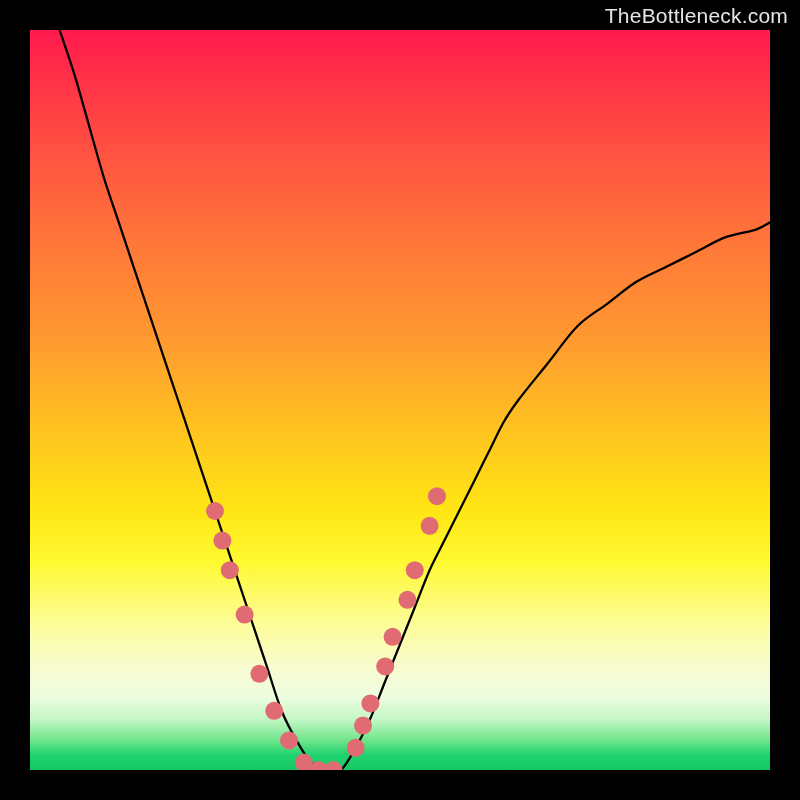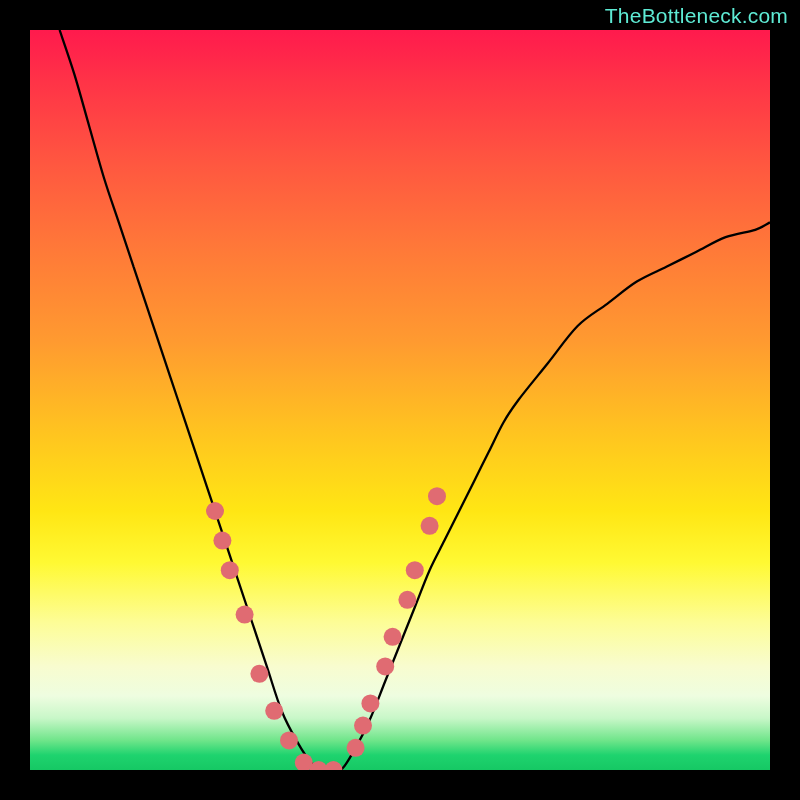--- a/index.html
+++ b/index.html
@@ -49,21 +49,21 @@
   .curve {
     position: absolute;
     left: 0; top: 0;
     width: 740px;
     height: 740px;
   }
   .watermark {
     position: absolute;
     top: 4px;
     right: 12px;
-    color: #5eead4;
+    color: #e5e5e5;
     font-size: 21px;
     font-weight: 500;
     letter-spacing: 0.2px;
     z-index: 5;
   }
 </style>
 </head>
 <body>
 
 <div class="frame">

